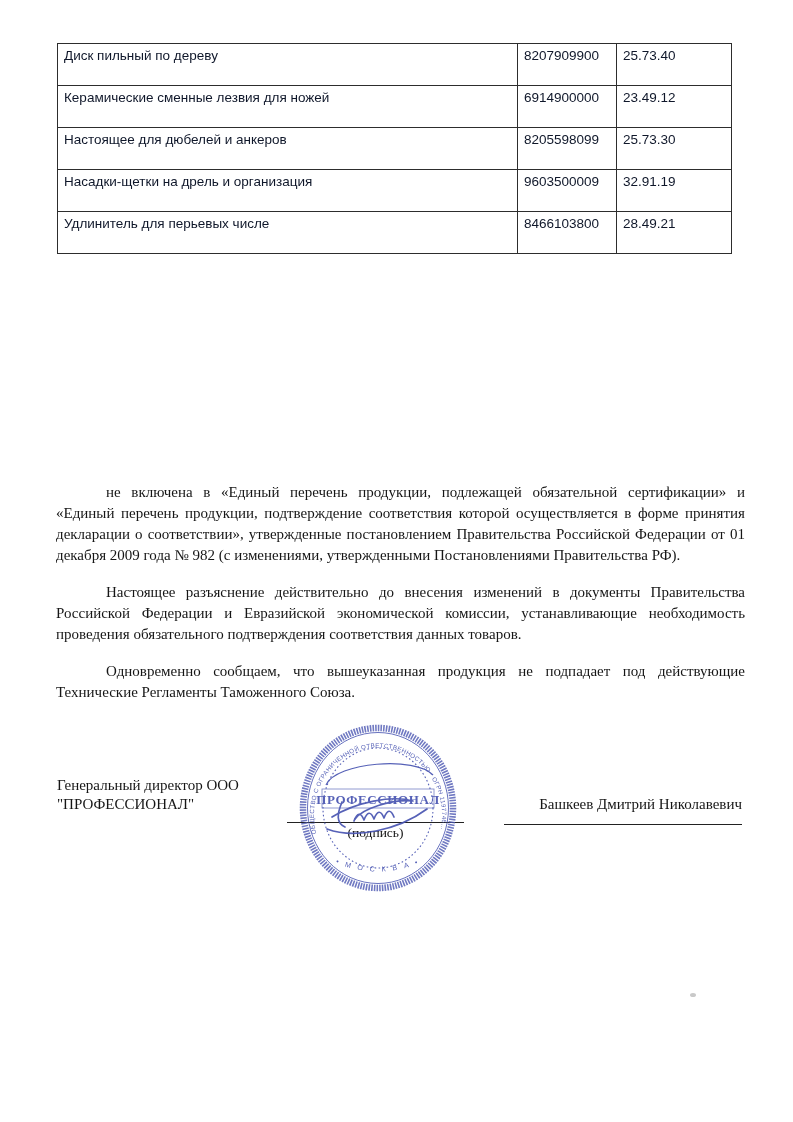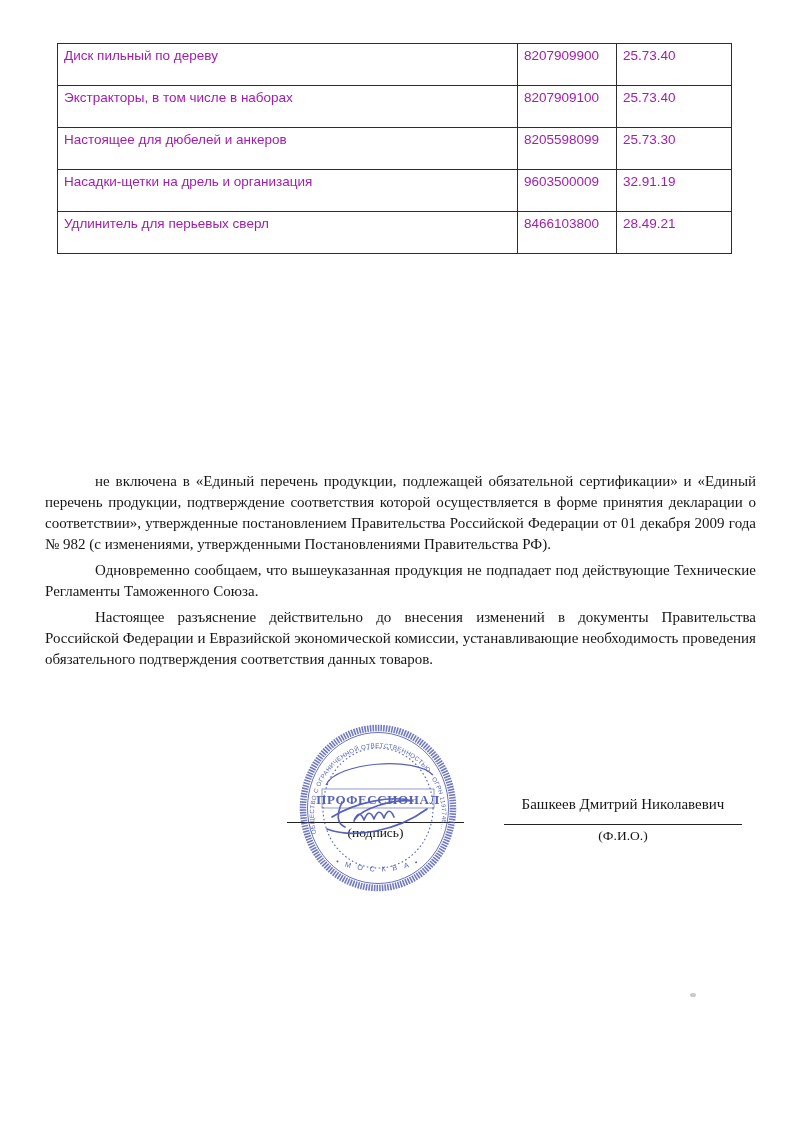--- a/index.html
+++ b/index.html
@@ -25,37 +25,37 @@
     table-layout: fixed;
   }
   .product-table td {
     border: 1.4px solid #2d2d2d;
     height: 42px;
     vertical-align: top;
     padding: 3px 6px;
     font-family: "Liberation Sans", sans-serif;
     font-size: 13.5px;
     line-height: 17px;
-    color: #a21caf;
+    color: #0f172a;
   }
   .col-name  { width: 460px; }
   .col-tnved { width: 99px;  }
   .col-okpd  { width: 115px; }
 
   
   .body-text {
     position: absolute;
     left: 40px;
     top: 466px;
     width: 721px;
     font-size: 15px;
     line-height: 21px;
     text-align: justify;
   }
-  .body-text p { margin: 5px; text-indent: 50px; }
+  .body-text p { margin: 16px; text-indent: 50px; }
   .body-text p.gap-before { margin-top: 21px; }
 
   
   .sig-left {
     position: absolute;
     left: 57px;
     top: 776px;
     font-size: 15px;
     line-height: 19px;
     white-space: pre;
@@ -73,21 +73,21 @@
     font-size: 13.5px;
     color: #141414;
   }
   .sig-caption-left  { left: 287px; top: 825px; width: 177px; }
   .sig-caption-right { left: 504px; top: 828px; width: 238px; }
   .sig-name {
     position: absolute;
     left: 504px;
     top: 796px;
     width: 238px;
-    text-align: center;
+    text-align: right;
     font-size: 15px;
   }
 
   
   .stamp {
     position: absolute;
     left: 296px;
     top: 722px;
     width: 164px;
     height: 172px;
@@ -117,55 +117,56 @@
         <col class="col-tnved">
         <col class="col-okpd">
     </colgroup>
     <tbody id="product-tbody">
         <tr>
           <td>Диск пильный по дереву</td>
           <td>8207909900</td>
           <td>25.73.40</td>
         </tr>
         <tr>
-          <td>Экстракторы, в том числе в наборах</td>
-          <td>8207909100</td>
-          <td>25.73.40</td>
+          <td>Керамические сменные лезвия для ножей</td>
+          <td>6914900000</td>
+          <td>23.49.12</td>
         </tr>
         <tr>
           <td>Настоящее для дюбелей  и анкеров</td>
           <td>8205598099</td>
           <td>25.73.30</td>
         </tr>
         <tr>
           <td>Насадки-щетки на дрель и организация</td>
           <td>9603500009</td>
           <td>32.91.19</td>
         </tr>
         <tr>
-          <td>Удлинитель для перьевых сверл</td>
+          <td>Удлинитель для перьевых числе</td>
           <td>8466103800</td>
           <td>28.49.21</td>
         </tr>
       </tbody>
   </table>
 
   <div class="body-text">
     <p>не включена в «Единый перечень продукции, подлежащей обязательной сертификации» и «Единый перечень продукции, подтверждение соответствия которой осуществляется в форме принятия декларации о соответствии», утвержденные постановлением Правительства Российской Федерации от 01 декабря 2009 года № 982 (с изменениями, утвержденными Постановлениями Правительства РФ).</p>
+    <p>Настоящее разъяснение действительно до внесения изменений в документы Правительства Российской Федерации и Евразийской экономической комиссии, устанавливающие необходимость проведения обязательного подтверждения соответствия данных товаров.</p>
     <p>Одновременно сообщаем, что вышеуказанная продукция не подпадает под действующие Технические Регламенты Таможенного Союза.</p>
-    <p>Настоящее разъяснение действительно до внесения изменений в документы Правительства Российской Федерации и Евразийской экономической комиссии, устанавливающие необходимость проведения обязательного подтверждения соответствия данных товаров.</p>
   </div>
 
+  <div class="sig-left">Генеральный директор ООО
+"ПРОФЕССИОНАЛ"</div>
 
   <div class="sig-line sig-line-left"></div>
   <div class="sig-caption sig-caption-left">(подпись)</div>
 
   <div class="sig-name">Башкеев Дмитрий Николавевич</div>
   <div class="sig-line sig-line-right"></div>
-  <div class="sig-caption sig-caption-right">(Ф.И.О.)</div>
 
   <svg class="stamp" viewBox="0 0 164 172" xmlns="http://www.w3.org/2000/svg">
     <g stroke="#4a56b2" fill="none">
 
       <ellipse cx="82" cy="86" rx="75" ry="80" stroke-width="6.5" stroke-dasharray="1.6 1.1" opacity="0.85"></ellipse>
       <ellipse cx="82" cy="86" rx="70.5" ry="75.5" stroke-width="0.9"></ellipse>
 
       <ellipse cx="82" cy="86" rx="55" ry="60" stroke-width="1.1" stroke-dasharray="1.6 2.4"></ellipse>
 
       <rect x="26" y="67" width="112" height="19" stroke-width="0.8" opacity="0.8"></rect>

